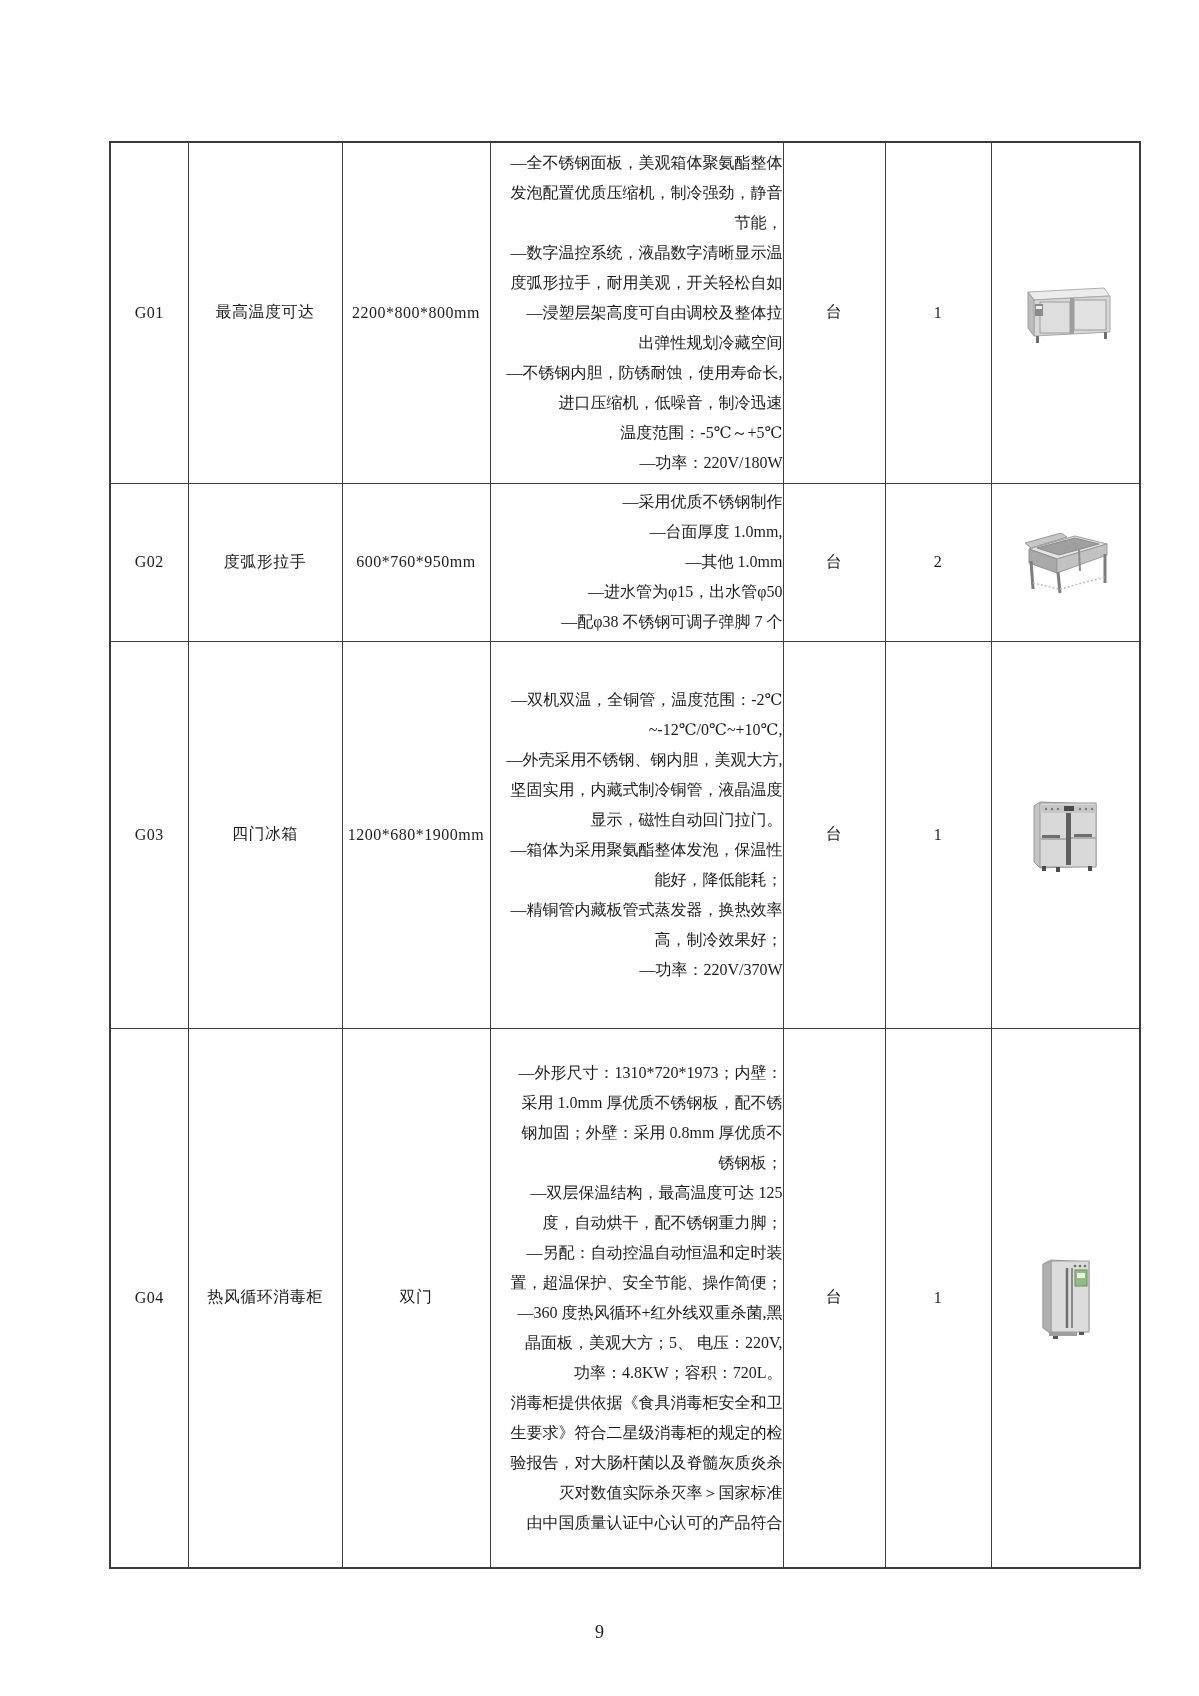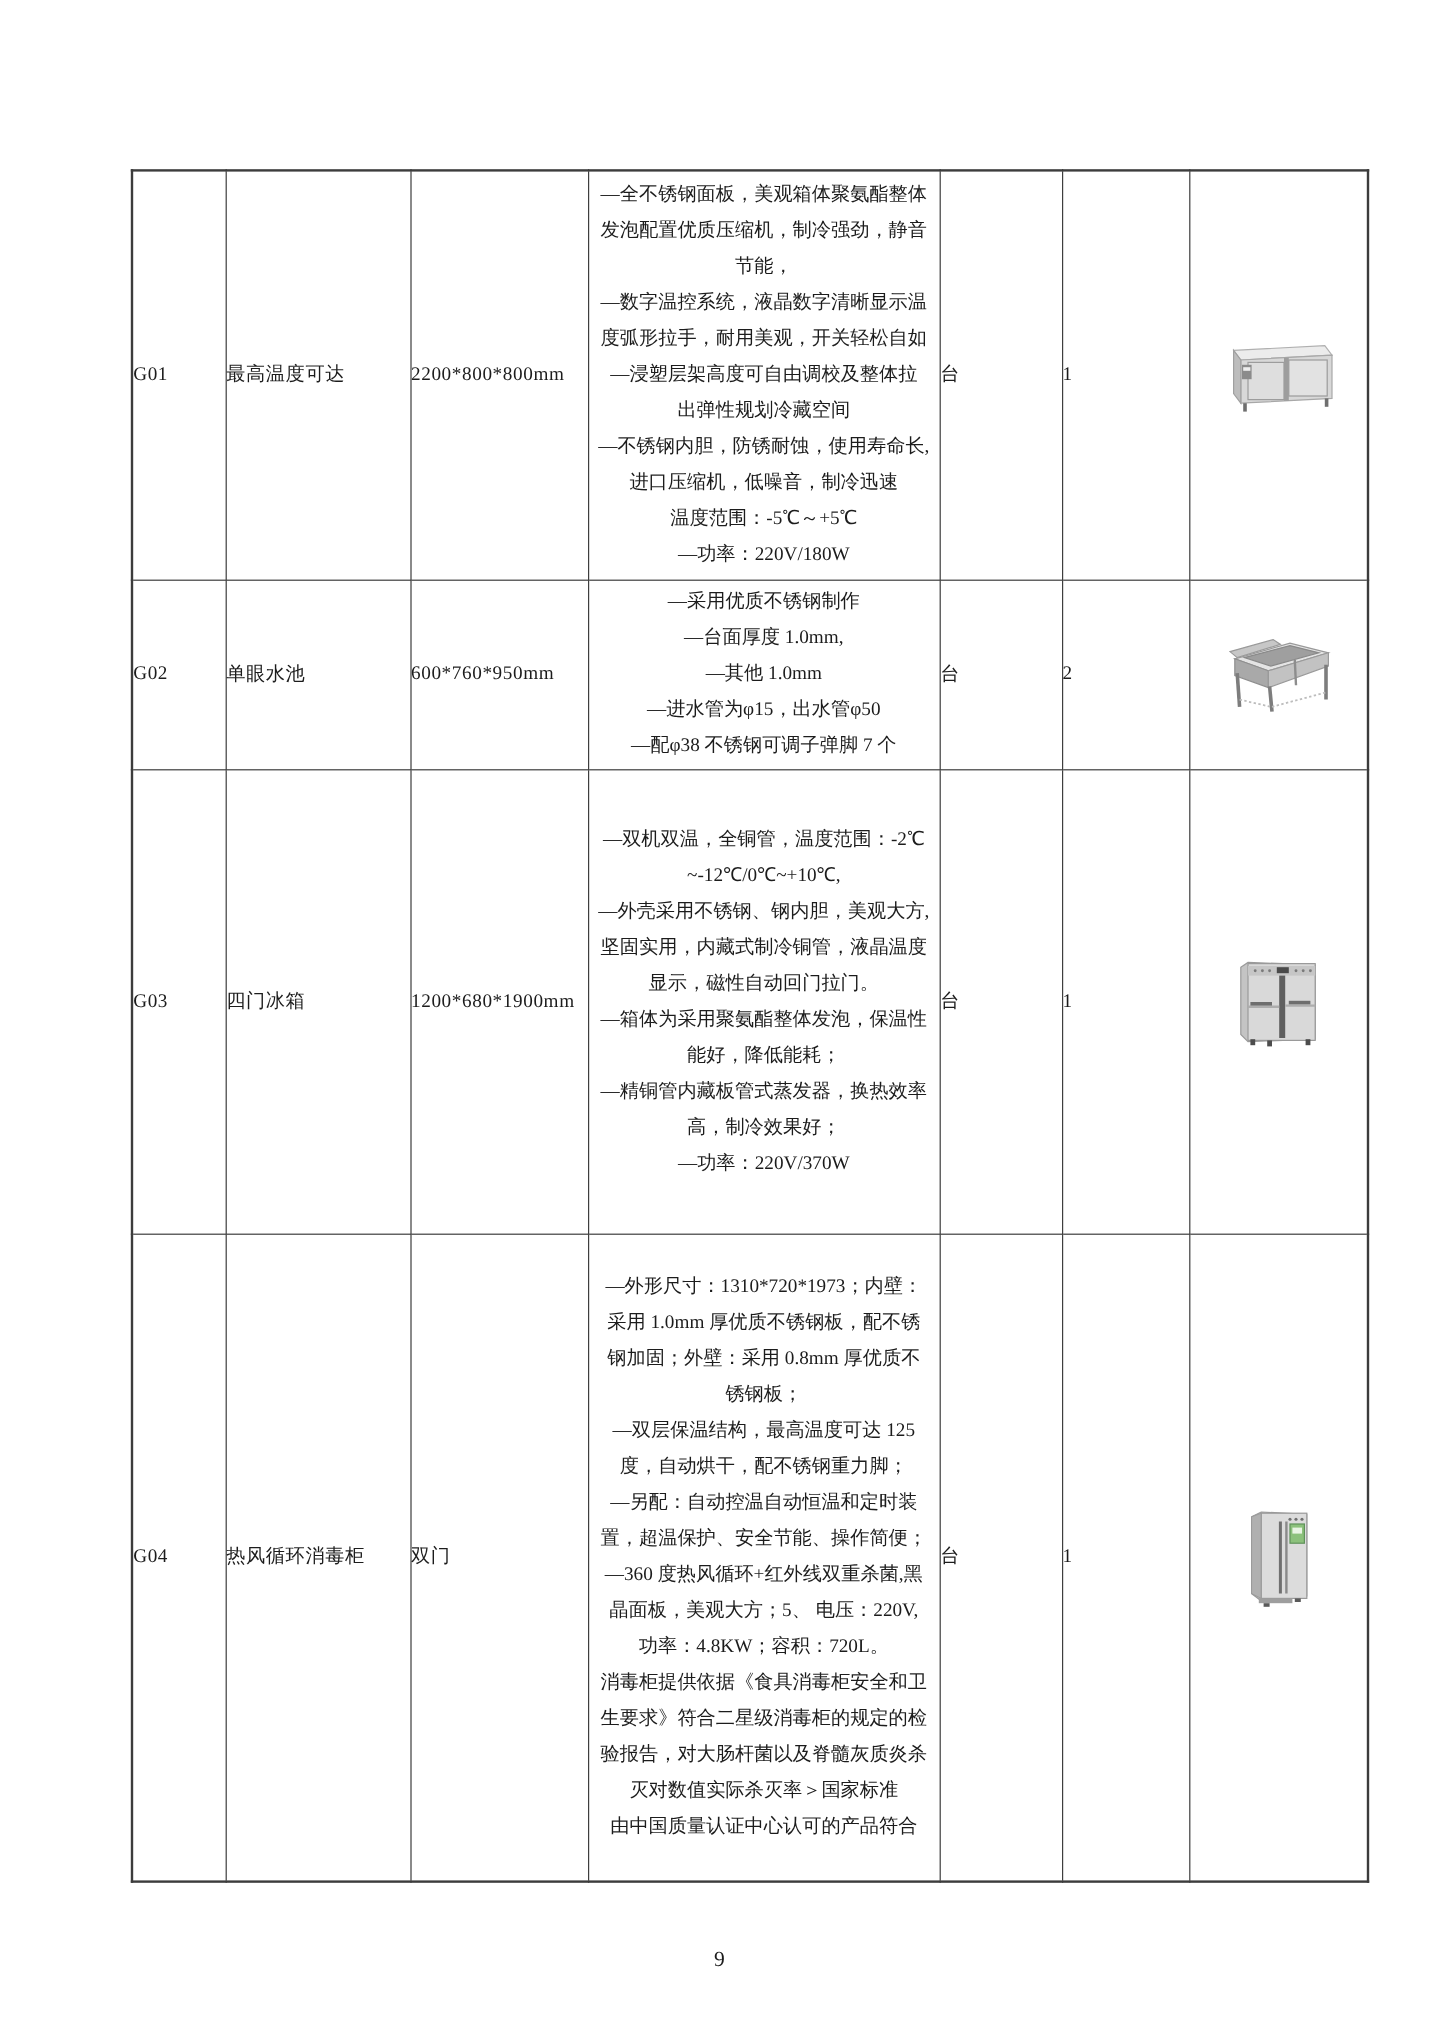--- a/index.html
+++ b/index.html
@@ -20,29 +20,28 @@
     border-collapse:collapse;
     border:2px solid #3c3c3c;
   }
   table.spec-table td{
     border:1.5px solid #3e3e3e;
     vertical-align:middle;
     font-size:16px;
     padding:0;
   }
   td.c-code,td.c-name,td.c-size,td.c-unit,td.c-qty{
-    text-align:left;
+    text-align:center;
     letter-spacing:0.5px;
   }
   td.c-desc{
     padding:8px 8px 8px 14px;
     line-height:30px;
     white-space:pre-line;
-    text-align:center;
-    font-family:Liberation Serif, serif;
+    text-align:right;
   }
   td.c-photo{text-align:center;}
   td.c-photo svg{display:inline-block;vertical-align:middle;}
   .page-number{
     position:absolute;
     left:0;
     top:1622px;
     width:100%;
     text-align:center;
     font-size:18px;
@@ -93,21 +92,21 @@
           <rect x="17" y="24" width="8" height="12" fill="#8b8b8b"></rect>
           <rect x="18" y="26" width="6" height="3" fill="#eeeeee"></rect>
           <rect x="18" y="56" width="3" height="7" fill="#6f6f6f"></rect>
           <rect x="86" y="52" width="3" height="7" fill="#6f6f6f"></rect>
         </svg>
       </td>
     </tr>
 
     <tr style="height:158px">
       <td class="c-code">G02</td>
-      <td class="c-name">单眼水池</td>
+      <td class="c-name">度弧形拉手</td>
       <td class="c-size">600*760*950mm</td>
       <td class="c-desc">—采用优质不锈钢制作
 —台面厚度 1.0mm,
 —其他 1.0mm
 —进水管为φ15，出水管φ50
 —配φ38 不锈钢可调子弹脚 7 个</td>
       <td class="c-unit">台</td>
       <td class="c-qty">2</td>
       <td class="c-photo">
         <svg width="96" height="70" viewBox="0 0 96 70">

